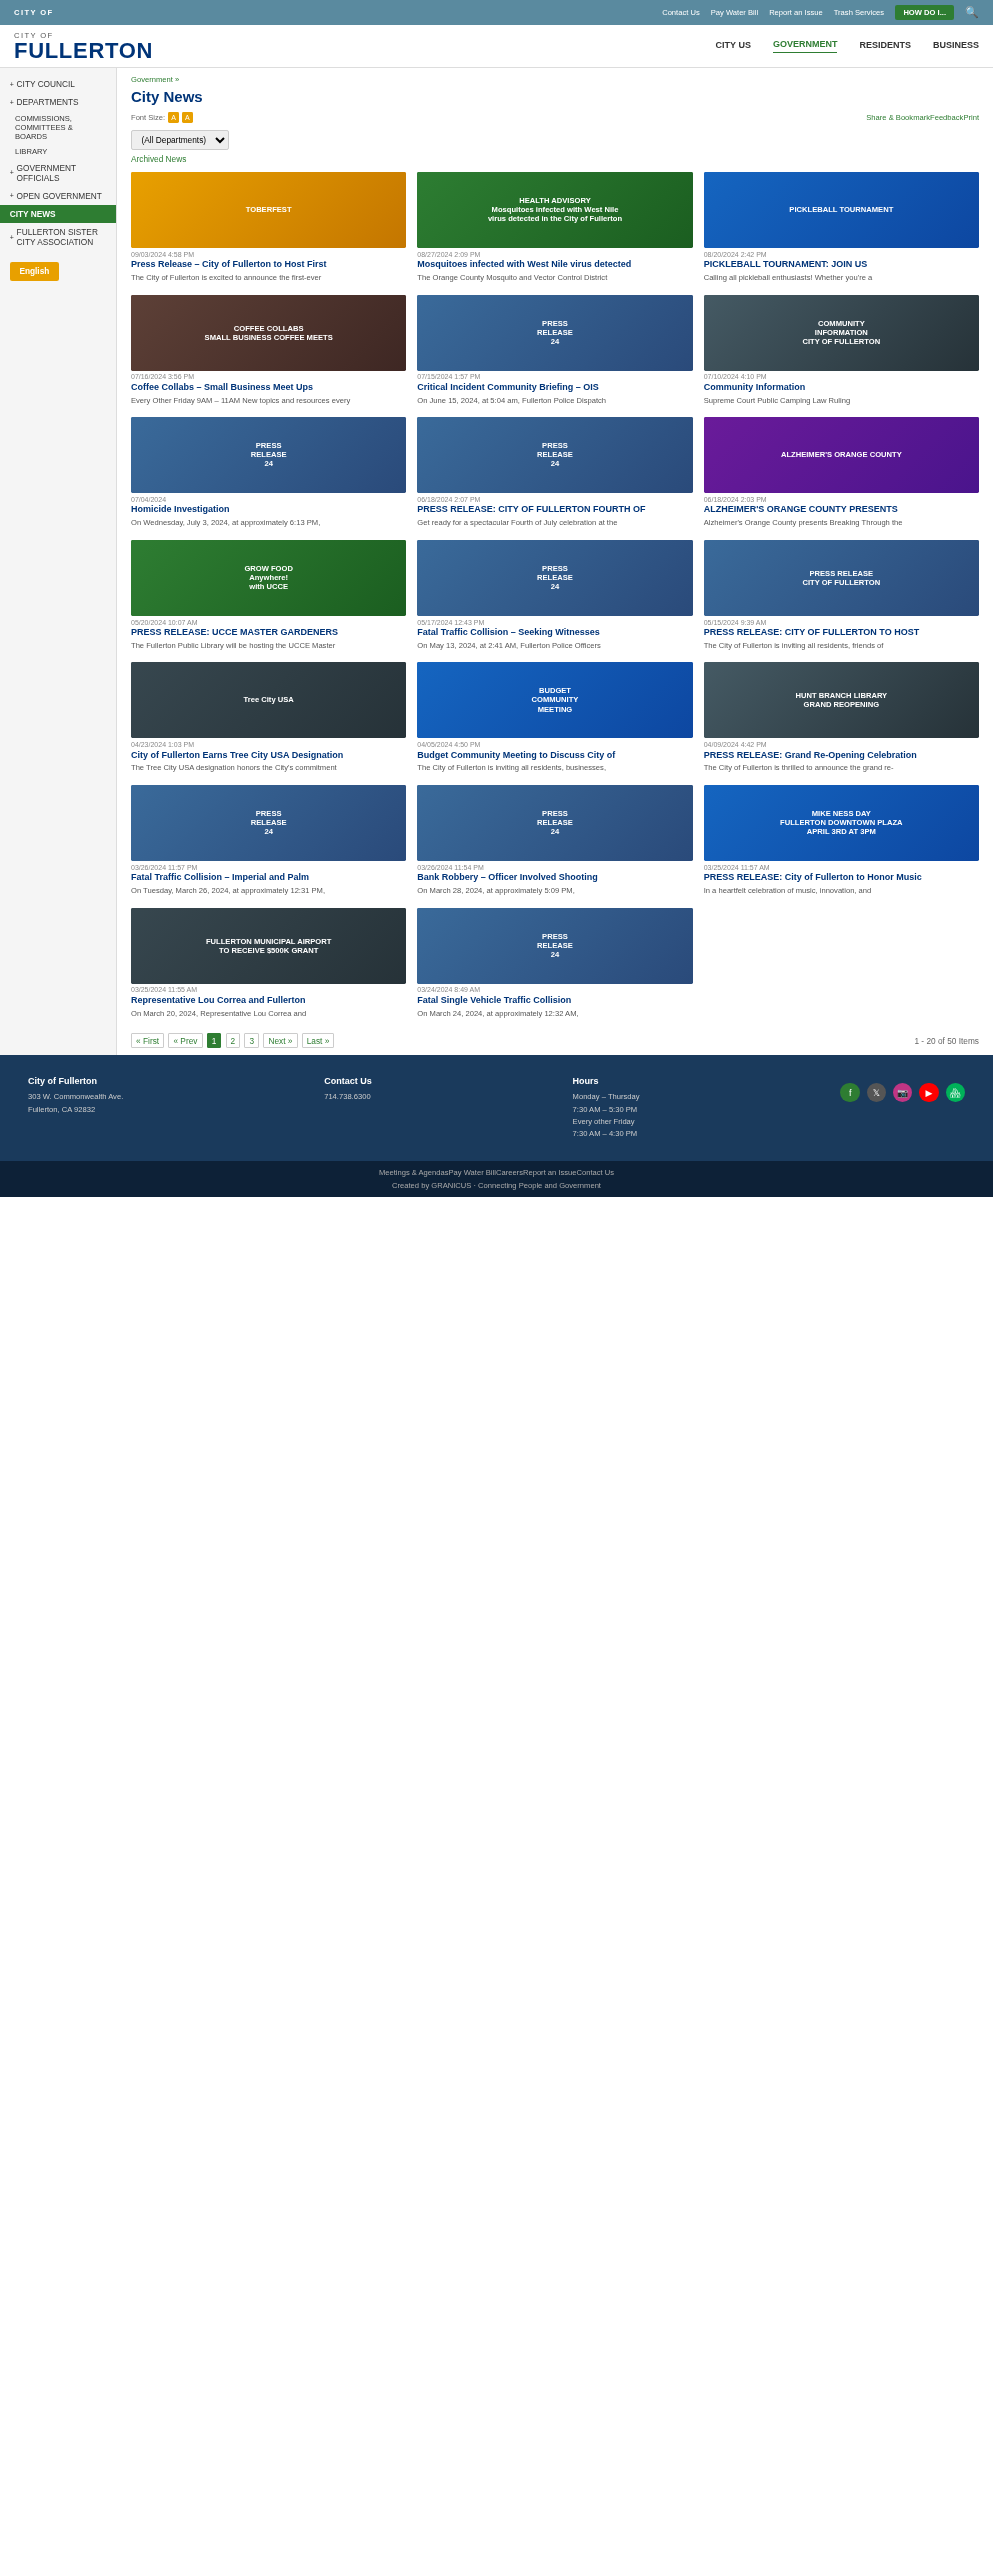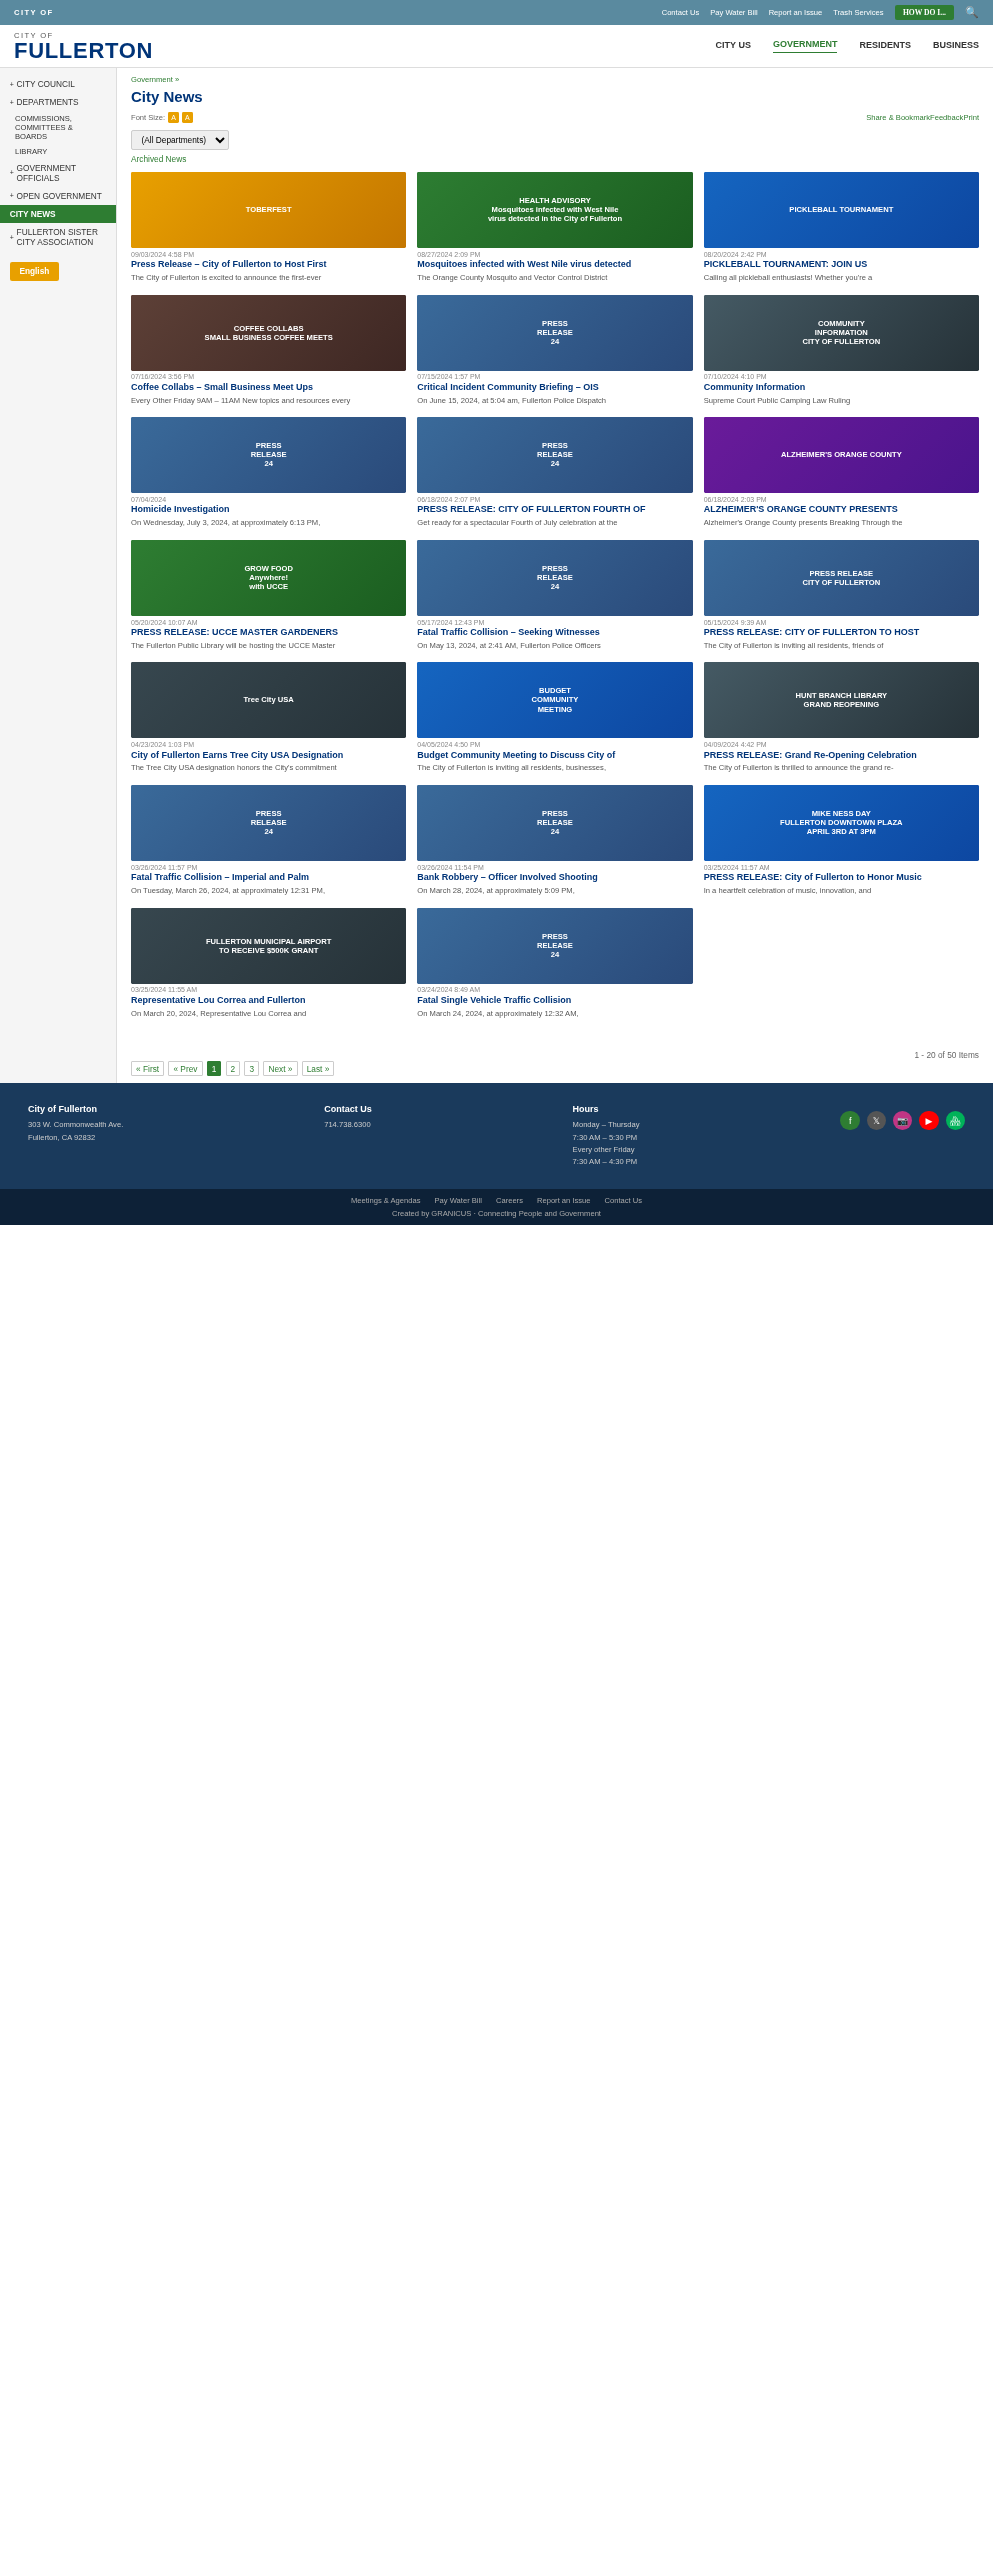--- a/index.html
+++ b/index.html
@@ -30,21 +30,20 @@
       font-size: 7.6px;
       text-decoration: none;
     }
     .how-do-i-btn {
       background: #2e7d32;
       color: #fff !important;
       padding: 2.8px 8.3px;
       border-radius: 2.1px;
       font-size: 7.6px;
       font-weight: bold;
-      font-family: Liberation Serif, serif;
     }
     .search-icon-btn {
       background: none;
       border: none;
       cursor: pointer;
       color: #fff;
       font-size: 11px;
     }
 
     
@@ -260,21 +259,20 @@
       display: flex;
       gap: 4.1px;
       align-items: center;
     }
     .pagination-links a {
       color: #2e7d32;
       text-decoration: none;
       padding: 1.4px 4.1px;
       border: 0.7px solid #ccc;
       border-radius: 1px;
-      margin-top: 28px;
     }
     .pagination-links a.active {
       background: #2e7d32;
       color: #fff;
       border-color: #2e7d32;
     }
     .pagination-info { color: #666; }
 
     
     .footer-main {
@@ -308,21 +306,20 @@
     .footer-bottom {
       background: #0d2137;
       color: #aaa;
       text-align: center;
       padding: 7px;
       font-size: 7.6px;
     }
     .footer-bottom-links {
       display: flex;
       justify-content: center;
-      gap: 14px;
       margin-bottom: 4.1px;
     }
     .footer-bottom-links a { color: #aaa; text-decoration: none; font-size: 7.6px; }
 
     .pr-label {
       position: absolute;
       top: 50%;
       left: 50%;
       transform: translate(-50%, -50%);
       text-align: center;

